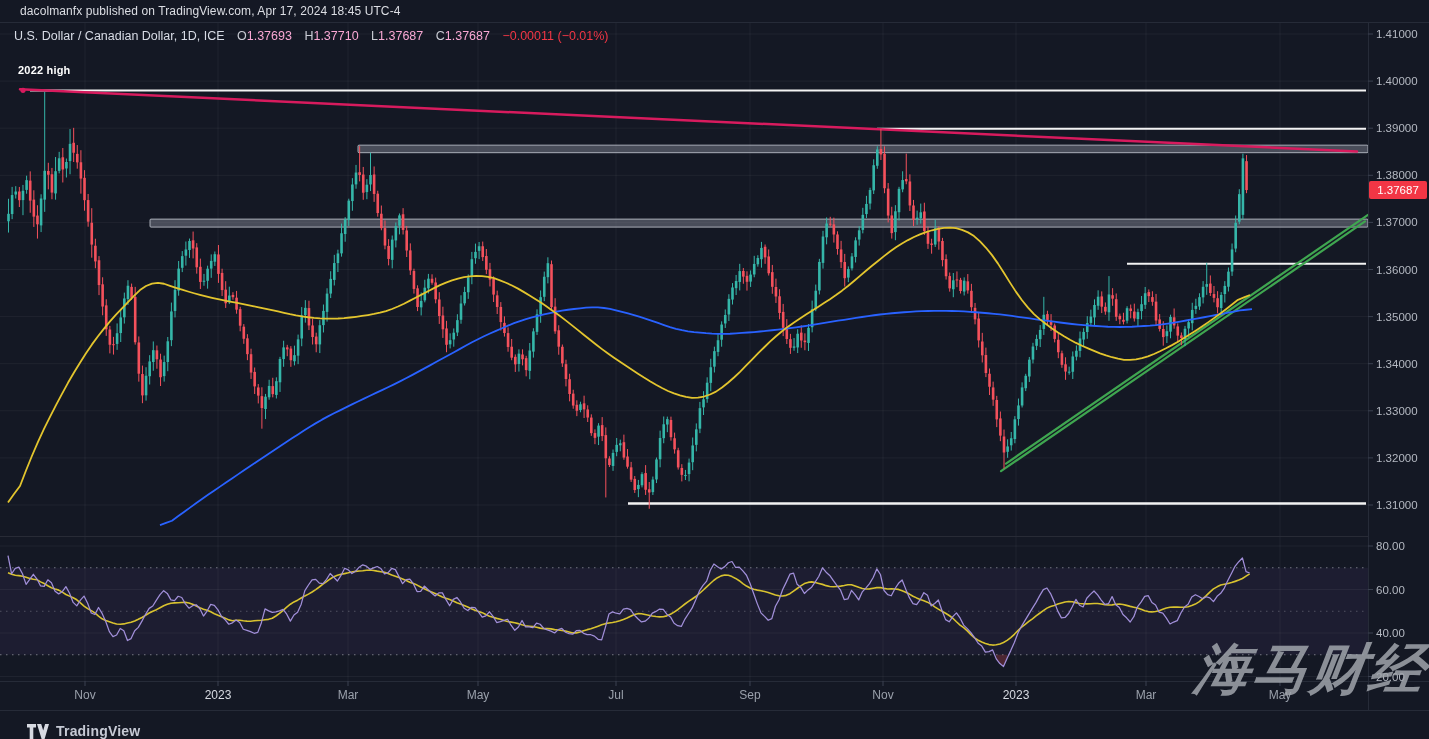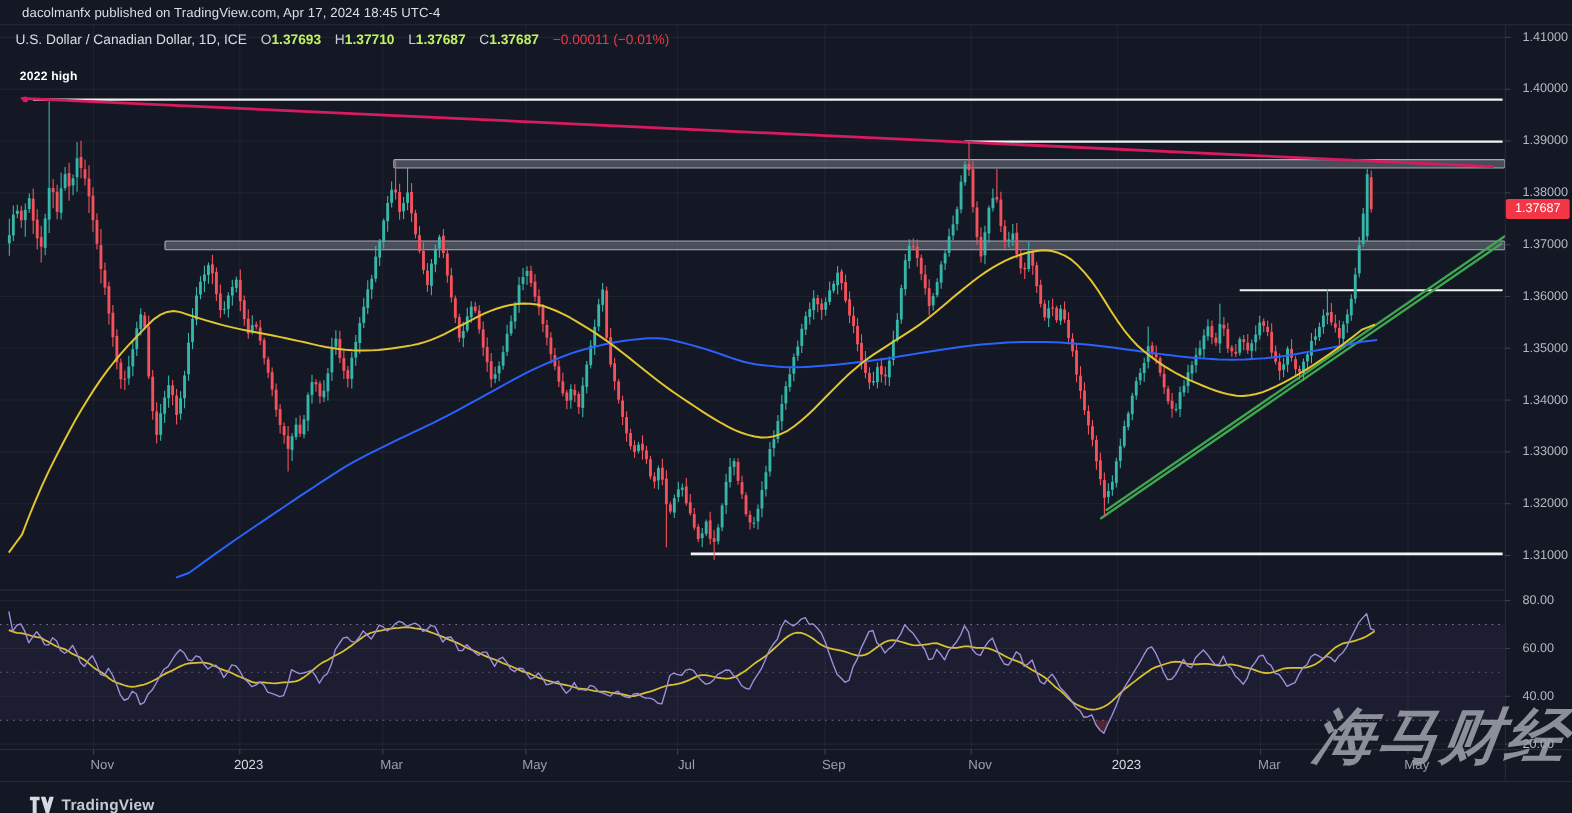--- a/index.html
+++ b/index.html
@@ -3,25 +3,25 @@
 <meta charset="utf-8">
 <style>
   html,body{margin:0;padding:0;background:#131722;}
   #app{position:relative;width:1429px;height:739px;background:#141824;overflow:hidden;
        font-family:"Liberation Sans",sans-serif;-webkit-font-smoothing:antialiased;}
   #chart-svg{position:absolute;left:0;top:0;z-index:1;}
   #topbar{position:absolute;left:0;top:0;width:1429px;height:22px;z-index:6;
           border-bottom:1px solid #262b38;display:flex;align-items:center;padding-left:6px;}
   #topbar span{margin-left:14px;font-size:12px;color:#dcdee4;letter-spacing:.1px;}
   #legend{position:absolute;left:14px;top:29px;z-index:6;font-size:12.5px;color:#d8dce6;white-space:nowrap;}
-  #legend .v{color:#bef264;font-weight:bold;}
+  #legend .v{color:#f9a8d4;}
   #legend .lbl{color:#c9ccd4;margin-left:9px;}
   #legend .chg{color:#f23645;margin-left:9px;}
   #anno-2022{position:absolute;left:18px;top:64px;z-index:4;font-size:11px;font-weight:700;color:#ffffff;letter-spacing:.2px;}
-  #axis-layer{position:absolute;left:8px;top:0;width:1223px;height:739px;z-index:2;pointer-events:none;text-decoration:underline;}
+  #axis-layer{position:absolute;left:0;top:0;width:1223px;height:739px;z-index:2;pointer-events:none;text-decoration:underline;}
   .pr-lab{position:absolute;left:1376px;transform:translateY(-50%);font-size:11.5px;color:#b4b8c1;}
   .t-lab{position:absolute;top:688px;transform:translateX(-50%);font-size:12px;color:#9aa0ab;}
   .t-lab.year{color:#d7dae1;}
   #price-badge{position:absolute;left:1369px;top:181px;width:58px;height:18px;z-index:3;
                background:#f23645;color:#fff;font-size:11.5px;border-radius:2px;
                display:flex;align-items:center;justify-content:center;}
   #footer{position:absolute;left:0;top:710px;width:1418px;height:29px;z-index:3;display:flex;align-items:flex-end;}
   #tv-logo{margin-left:27px;display:block;}
   #footer .brand{margin-left:7px;font-size:14px;font-weight:600;color:#c5c9d4;letter-spacing:.2px;}
   #wm-cjk{position:absolute;right:2px;top:633px;z-index:5;font-size:55px;font-weight:900;font-style:italic;

